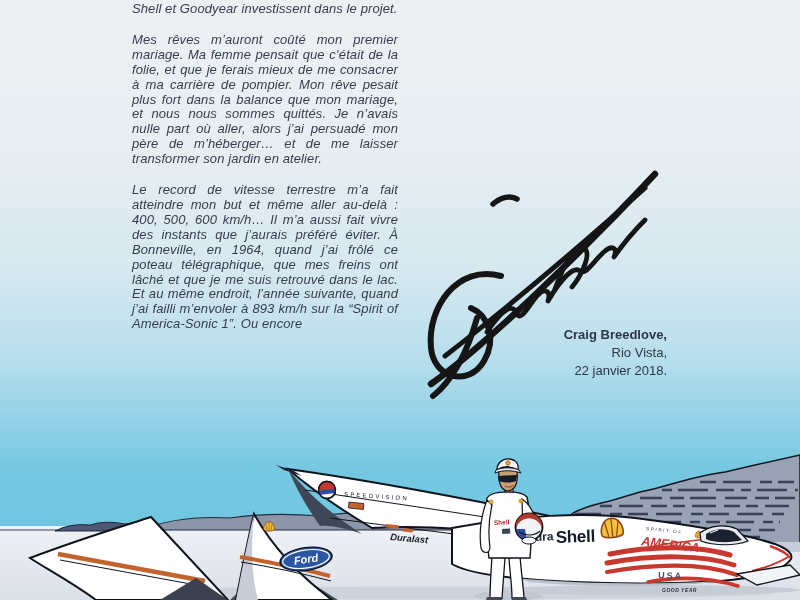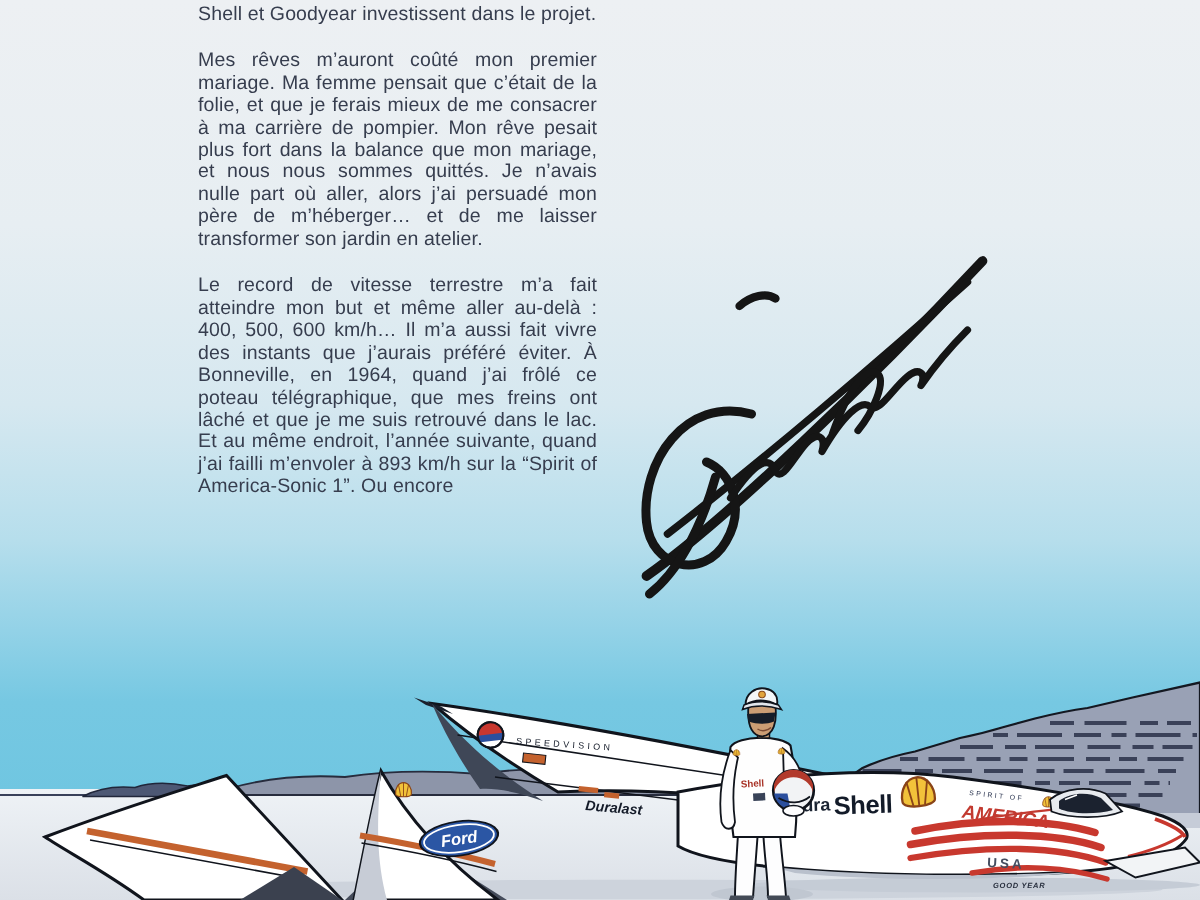--- a/index.html
+++ b/index.html
@@ -8,21 +8,21 @@
     background:linear-gradient(180deg,
       #edf0f3 0%, #e7eef2 25%, #d6e8f0 45%, #b6deec 60%,
       #93d2e7 70%, #76c8e2 78%, #68c4e0 100%);
     font-family:"Liberation Sans",sans-serif;
   }
   .col{
     position:absolute;width:266px;
     font-size:13px;line-height:14.9px;color:#363d4e;
     text-align:justify;letter-spacing:0.1px;
   }
-  .col p{margin:0 0 16px 0;}
+  .col p{margin:0 0 16px 0;font-style:italic;}
   #leftcol{left:132px;top:2px;}
   #rightcol{left:407px;top:6px;}
   .attr{
     position:absolute;top:326px;right:133px;text-align:right;
     font-size:13px;line-height:18px;color:#2e3648;
   }
   .attr .name{font-weight:bold;}
   #signature{position:absolute;left:415px;top:158px;}
   #illustration{position:absolute;left:0;top:378px;}
   svg text{font-family:"Liberation Sans",sans-serif;}
@@ -45,20 +45,25 @@
       <path d="M16,226 C70,188 165,96 240,16" stroke-width="6.5"></path>
       <path d="M30,198 C92,150 172,82 230,30" stroke-width="5"></path>
       <path d="M86,118 C42,106 12,150 16,190 C19,221 54,229 69,203 C82,181 73,157 56,150" stroke-width="6"></path>
       <path d="M62,160 C52,196 36,224 18,238" stroke-width="6"></path>
       <path d="M72,174 C88,150 98,145 102,156 C106,164 114,147 122,138 C130,129 136,133 133,143 C147,119 159,108 165,113 C171,118 180,101 190,93 C197,87 203,90 199,99 C210,83 221,71 230,62" stroke-width="4.8"></path>
       <path d="M140,131 C151,100 163,86 170,91 C176,96 167,117 157,129" stroke-width="4.8"></path>
       <path d="M78,46 C86,39 96,37 102,41" stroke-width="5.5"></path>
     </g>
   </svg>
 
+  <div class="attr">
+    <div class="name">Craig Breedlove,</div>
+    <div>Rio Vista,</div>
+    <div>22 janvier 2018.</div>
+  </div>
 
   <svg id="illustration" width="800" height="222" viewBox="0 0 222">
     <defs>
       <linearGradient id="groundGrad" x1="0" y1="0" x2="0" y2="1">
         <stop offset="0" stop-color="#eef2f6"></stop>
         <stop offset="1" stop-color="#dbe0e7"></stop>
       </linearGradient>
       <g id="pecten">
         <path d="M-7,3 C-7.5,-2 -4.5,-7 0,-7 C4.5,-7 7.5,-2 7,3 C7,4.5 4,5.5 0,5.5 C-4,5.5 -7,4.5 -7,3 Z" fill="#f2c23a" stroke="#8a4418" stroke-width="1"></path>
         <path d="M0,-7 L0,5.5 M-4.5,-5.5 L-2.5,5 M4.5,-5.5 L2.5,5" stroke="#8a4418" stroke-width="0.8" fill="none"></path>

